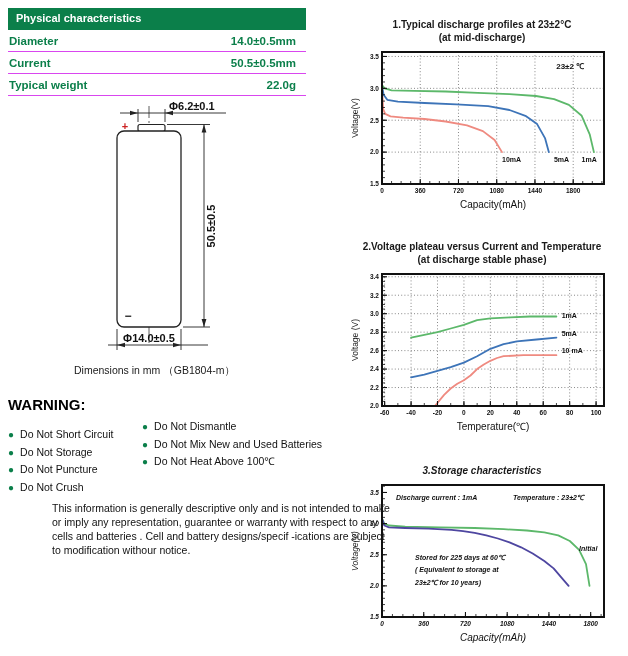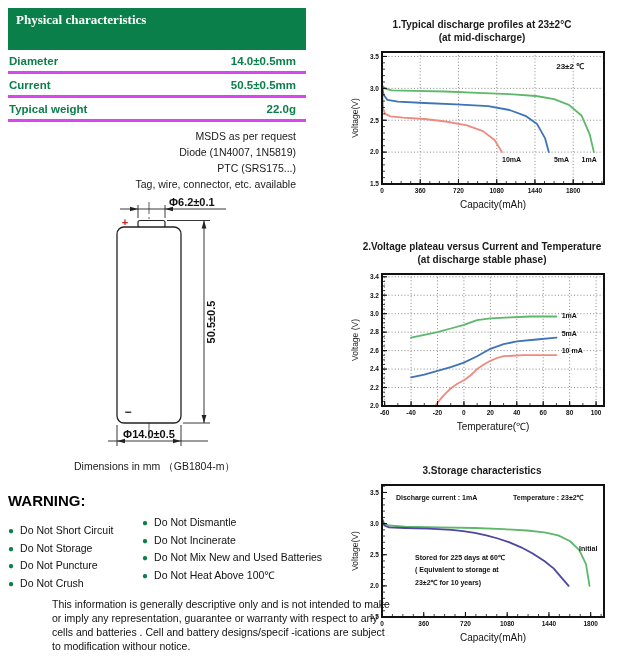--- a/index.html
+++ b/index.html
@@ -2,41 +2,41 @@
 <html><head>
 <meta charset="utf-8">
 <style>
   html,body{margin:0;padding:0;background:#fff;width:628px;height:656px;overflow:hidden;
     font-family:"Liberation Sans",sans-serif;color:#111;}
   .left{position:absolute;left:8px;top:8px;width:342px;}
   .right{position:absolute;left:348px;top:10px;width:268px;}
 
   
   .ptable{width:298px;}
-  .phead{background:#0b7f4a;color:#fff;font-size:13px;font-weight:bold;padding:4px 8px 22px;font-family:Liberation Serif, serif;}
+  .phead{background:#0b7f4a;color:#fff;font-size:11px;font-weight:bold;padding:4px 8px 6px;}
   .prow{display:flex;justify-content:space-between;align-items:baseline;
-        padding:5px 10px 4px 1px;border-bottom:3px solid #d946ef;}
+        padding:5px 10px 4px 1px;border-bottom:1px solid #d946ef;}
   .prow .lbl,.prow .val{color:#0b7f4a;font-size:11.5px;font-weight:bold;}
 
   .notes{width:288px;text-align:right;margin-top:6px;font-size:10.5px;line-height:16px;color:#1a1a1a;}
 
   .battery-wrap{margin:2px 0 0 60px;}
   .caption{margin:0 0 0 66px;font-size:10.5px;color:#1a1a1a;}
 
   .warn-title{margin-top:18px;font-size:15px;font-weight:bold;color:#000000;}
   .warn-cols{display:flex;margin-top:5px;}
   .warn-col-left{width:134px;margin-top:8px;}
   .warn-item{font-size:10.5px;line-height:16.5px;color:#111;white-space:nowrap;}
   .warn-item .dot{color:#0b7f4a;margin-right:6px;font-size:10px;}
 
   .disclaimer{margin-top:5px;width:338px;font-size:10.5px;line-height:14px;color:#111;margin-left:44px;}
 
   
   .chart-block{text-align:center;}
-  .cb2{margin-top:26px;} .cb3{margin-top:28px;}
+  .cb2{margin-top:26px;} .cb3{margin-top:28px;font-style:italic;}
   .cb1{margin-top:8px;}
   .ctitle{font-size:10px;line-height:13px;font-weight:bold;color:#1a1a1a;}
   .chart-block svg{display:block;margin:2px auto 0;}
   svg text{font-family:"Liberation Sans",sans-serif;}
 </style>
 </head>
 <body>
 
 <div class="left">
 
@@ -51,26 +51,20 @@
           <span class="lbl">Current</span>
           <span class="val">50.5±0.5mm</span>
         </div>
         <div class="prow">
           <span class="lbl">Typical weight</span>
           <span class="val">22.0g</span>
         </div>
       </div>
   </div>
 
-  <div class="notes" id="notes">
-      <div>MSDS as per request</div>
-      <div>Diode (1N4007, 1N5819)</div>
-      <div>PTC (SRS175...)</div>
-      <div>Tag, wire, connector, etc. available</div>
-    </div>
 
   <div class="battery-wrap">
     <svg width="230" height="262" viewBox="0 0 230 262">
 
       <line x1="81" y1="8" x2="81" y2="246" stroke="#333" stroke-width="0.8" stroke-dasharray="12,3,2,3"></line>
 
       <rect x="70" y="26.5" width="27" height="7" rx="2" fill="#fff" stroke="#222" stroke-width="1.2"></rect>
 
       <rect x="49" y="33" width="64" height="196" rx="7" fill="#fff" stroke="#222" stroke-width="1.3"></rect>
 
@@ -104,21 +98,20 @@
   <div class="warn-title">WARNING:</div>
   <div class="warn-cols">
     <div class="warn-col-left" id="warnL">
         <div class="warn-item"><span class="dot">●</span><span>Do Not Short Circuit</span></div>
         <div class="warn-item"><span class="dot">●</span><span>Do Not Storage</span></div>
         <div class="warn-item"><span class="dot">●</span><span>Do Not Puncture</span></div>
         <div class="warn-item"><span class="dot">●</span><span>Do Not Crush</span></div>
       </div>
     <div id="warnR">
         <div class="warn-item"><span class="dot">●</span><span>Do Not Dismantle</span></div>
-        <div class="warn-item"><span class="dot">●</span><span>Do Not Incinerate</span></div>
         <div class="warn-item"><span class="dot">●</span><span>Do Not Mix New and Used Batteries</span></div>
         <div class="warn-item"><span class="dot">●</span><span>Do Not Heat Above 100℃</span></div>
       </div>
   </div>
 
   <div class="disclaimer">This information is generally descriptive only and is not intended to make or imply any representation, guarantee or warranty with respect to any cells and batteries . Cell and battery designs/specif -ications are subject to modification withour notice.</div>
 </div>
 
 <div class="right">
   <div class="chart-block cb1">

